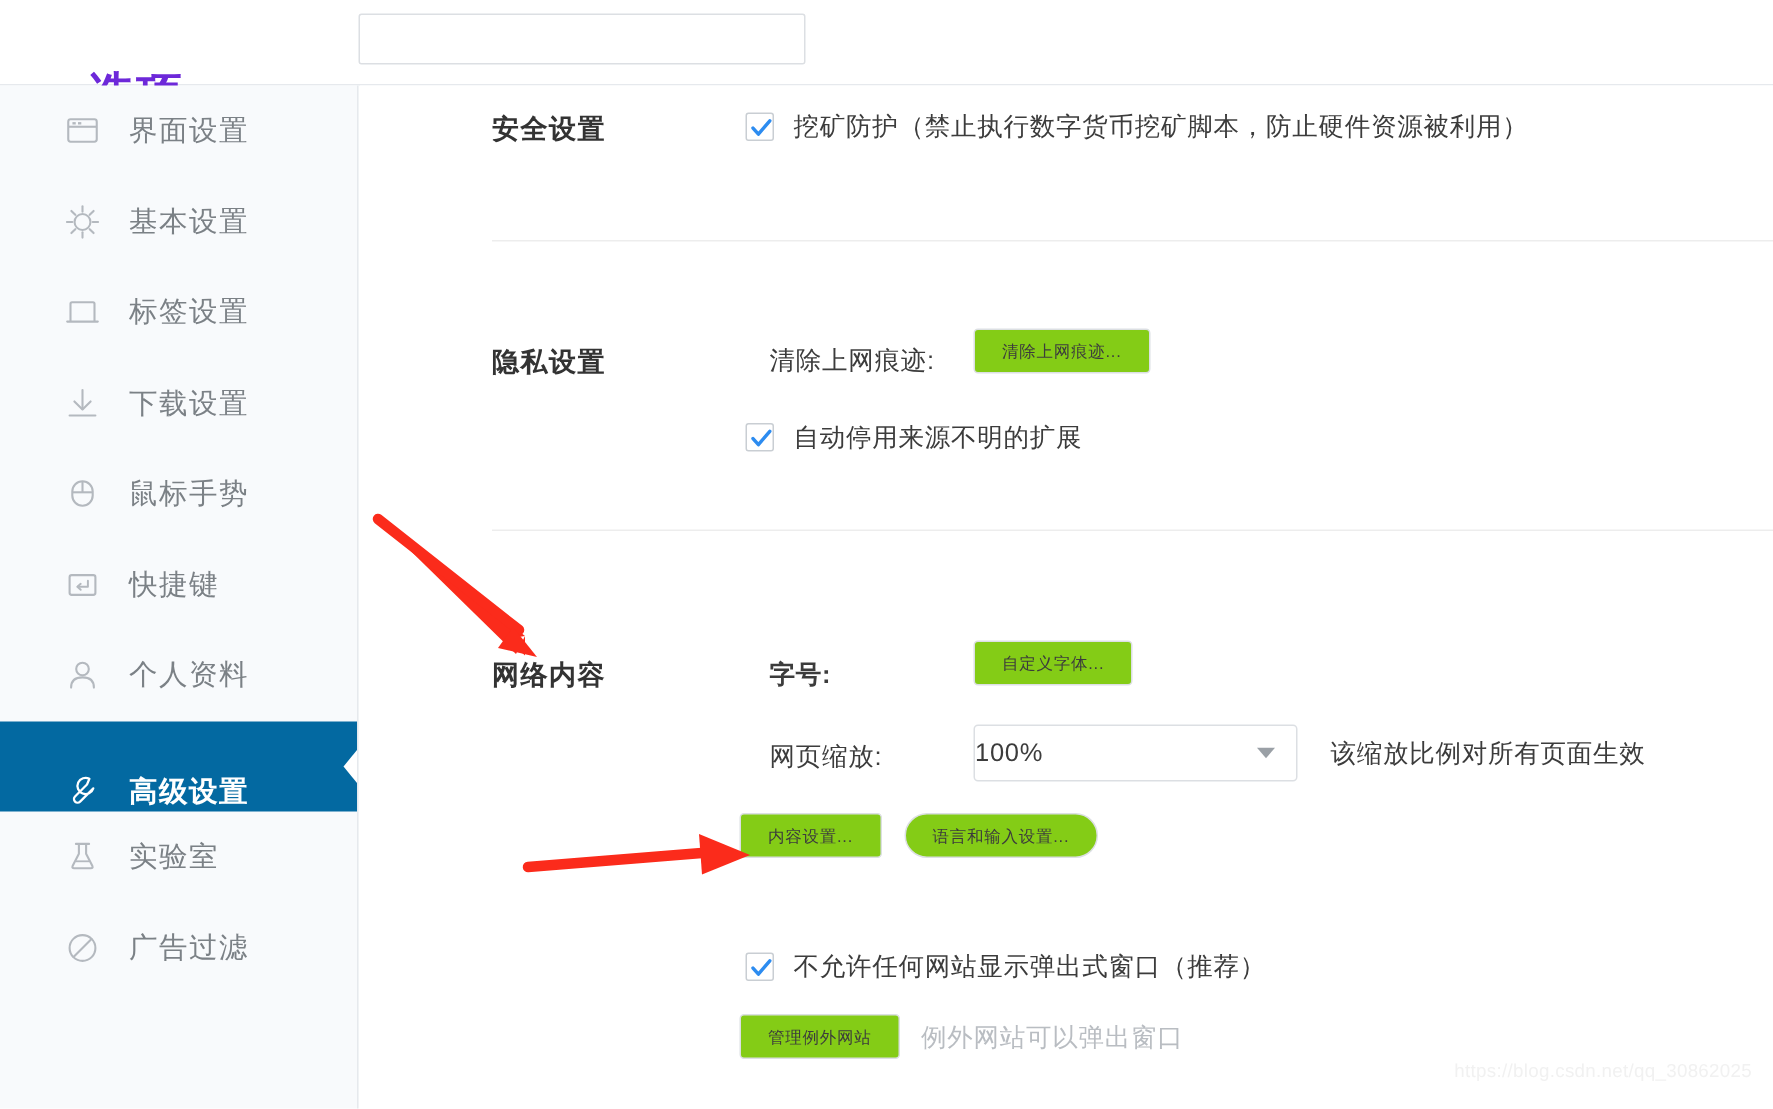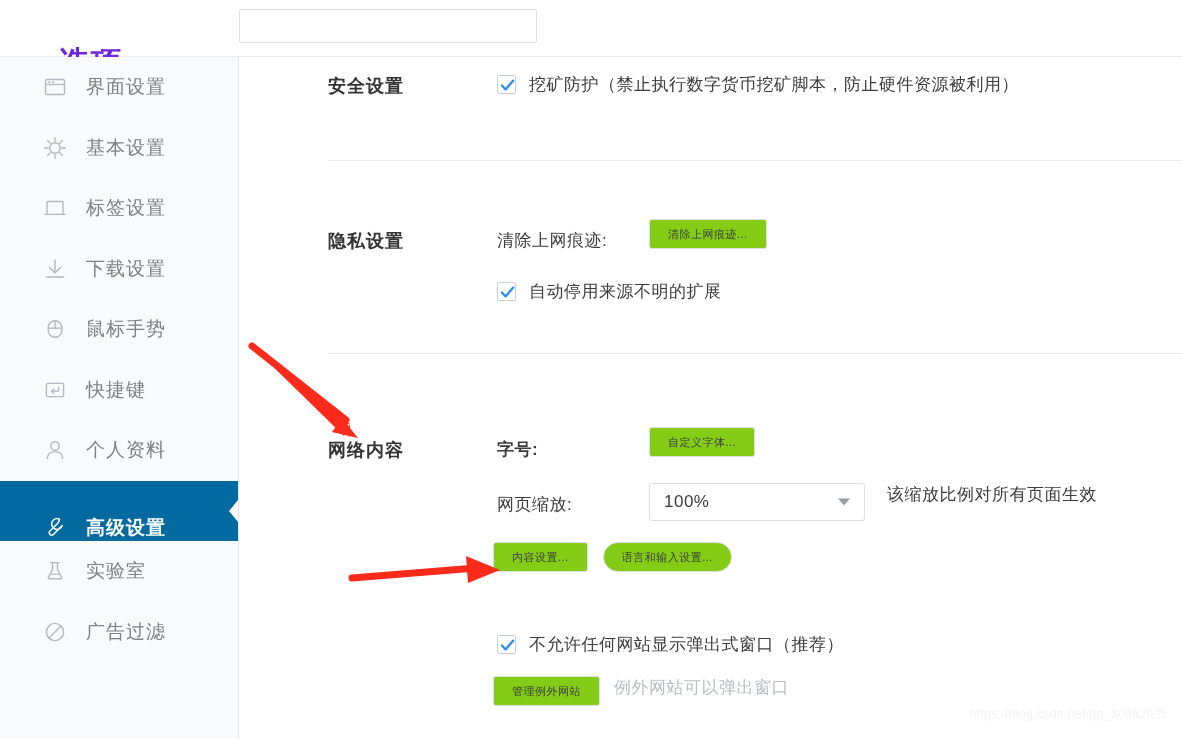--- a/index.html
+++ b/index.html
@@ -137,27 +137,28 @@
     left: 88px;
     width: 854px;
     height: 1px;
     background: #ededed;
   }
 
   
   .row {
     position: absolute;
     display: flex;
-    align-items: flex-start;
+    align-items: center;
     white-space: nowrap;
   }
   .field-label {
     font-size: 17px;
     color: #3c3c3c;
     letter-spacing: 0.5px;
+    margin-left: 16px;
   }
   .hint-text {
     font-size: 17px;
     color: #3c3c3c;
     letter-spacing: 0.5px;
   }
   .muted-text {
     font-size: 17px;
     color: #b9bdc2;
     letter-spacing: 0.5px;
@@ -214,21 +215,20 @@
   .select {
     position: relative;
     box-sizing: border-box;
     width: 216px;
     height: 38px;
     border: 1px solid #dcdfe3;
     border-radius: 3px;
     background: #ffffff;
     display: flex;
     align-items: center;
-    padding-left: 14px;
     cursor: pointer;
   }
   .select-value {
     font-size: 17px;
     color: #3c3c3c;
     letter-spacing: 0.5px;
   }
   .select-caret {
     position: absolute;
     right: 14px;

